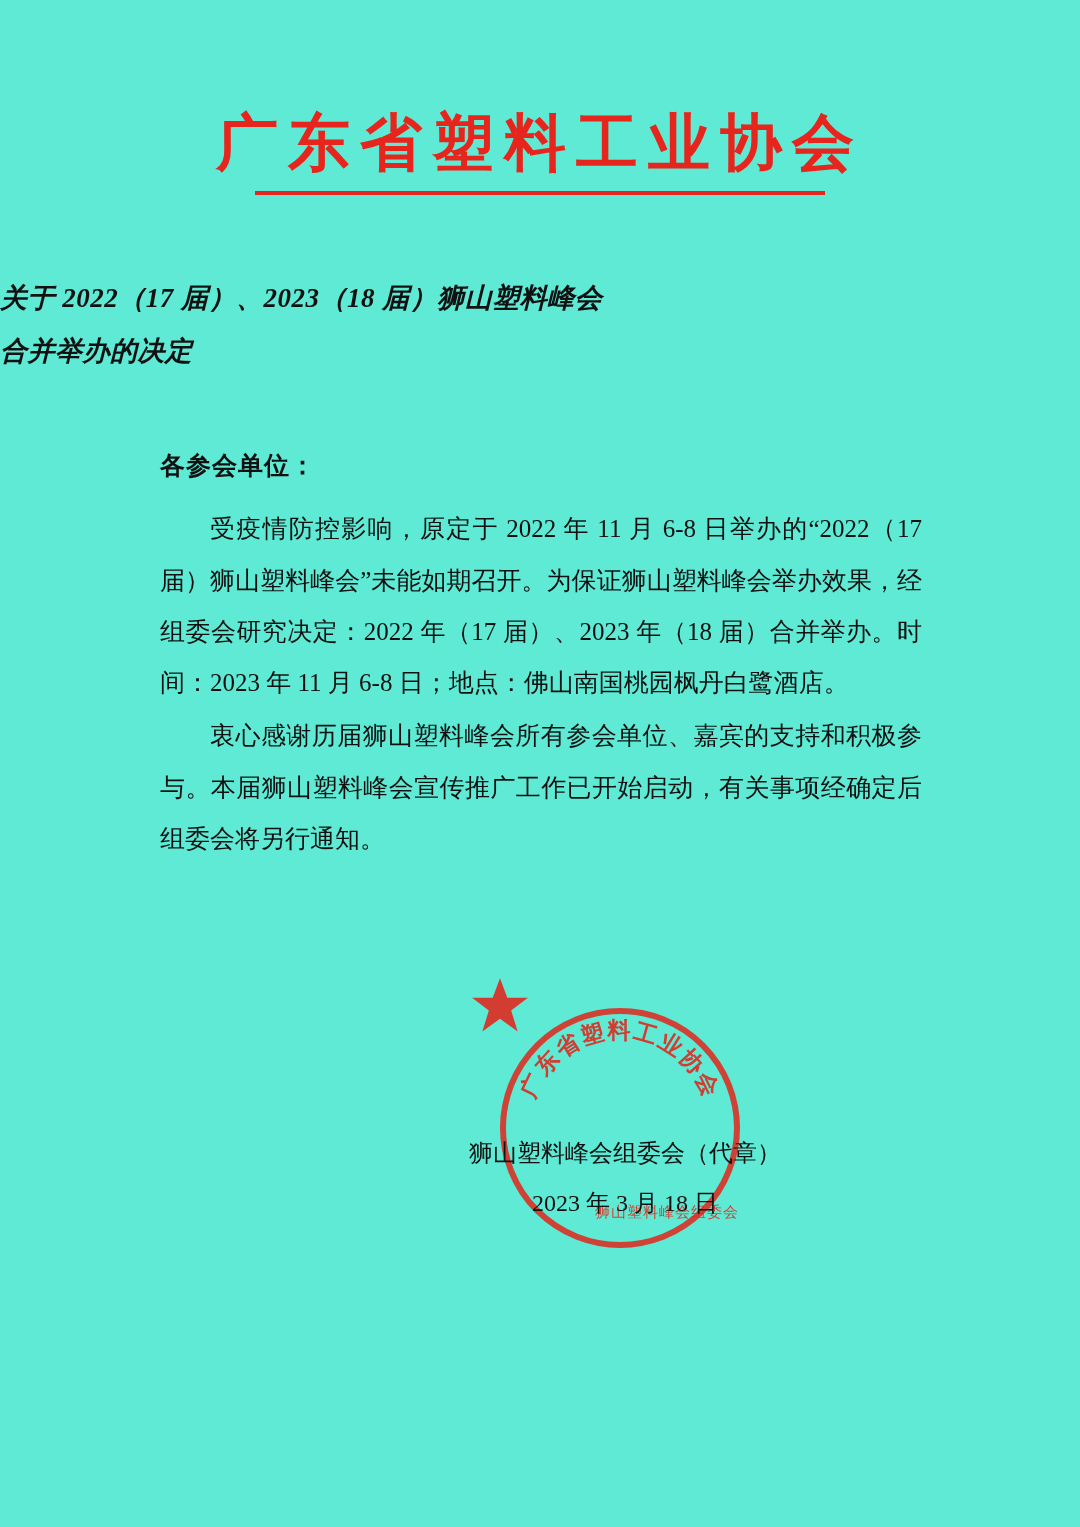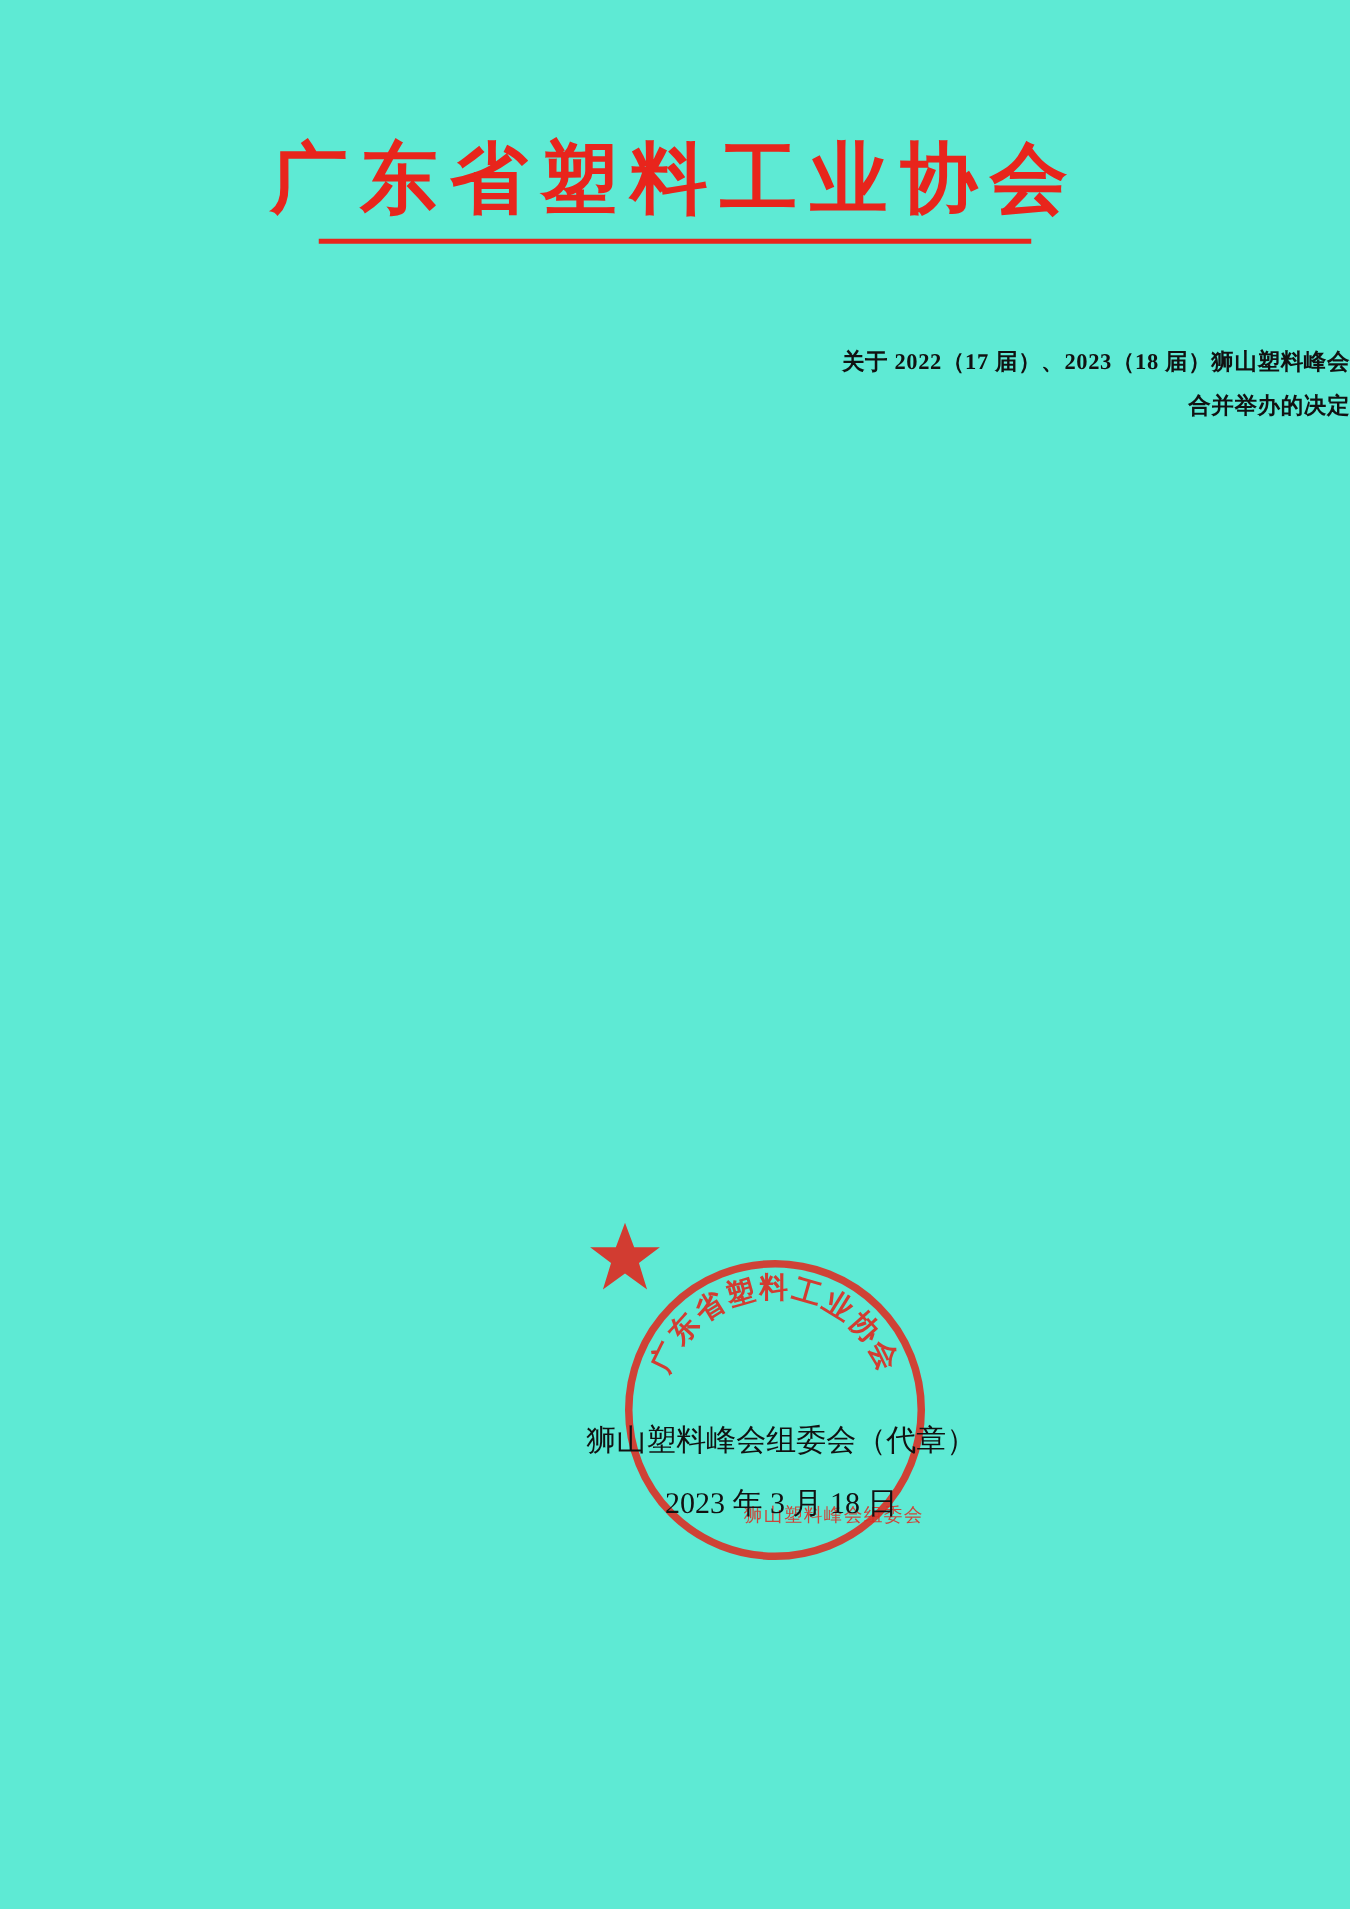--- a/index.html
+++ b/index.html
@@ -40,26 +40,27 @@
     height: 4px;
     background: #e8251c;
   }
 
   
   .doc-title {
     position: absolute;
     top: 272px;
     left: 0;
     width: 100%;
-    text-align: right;
+    text-align: left;
     color: #111111;
-    font-size: 18px;
+    font-size: 27px;
     font-weight: bold;
     line-height: 1.95;
     letter-spacing: 0.5px;
+    font-style: italic;
   }
   .doc-title .line {
     display: block;
   }
 
   
   .body-block {
     position: absolute;
     top: 440px;
     left: 160px;
@@ -154,20 +155,25 @@
   <div class="letterhead">
     <div class="letterhead-title">广东省塑料工业协会</div>
     <div class="letterhead-rule"></div>
   </div>
 
   <div class="doc-title">
     <span class="line">关于 2022（17 届）、2023（18 届）狮山塑料峰会</span>
     <span class="line">合并举办的决定</span>
   </div>
 
+  <div class="body-block">
+    <div class="salutation">各参会单位：</div>
+    <p class="para">受疫情防控影响，原定于 2022 年 11 月 6-8 日举办的“2022（17 届）狮山塑料峰会”未能如期召开。为保证狮山塑料峰会举办效果，经组委会研究决定：2022 年（17 届）、2023 年（18 届）合并举办。时间：2023 年 11 月 6-8 日；地点：佛山南国桃园枫丹白鹭酒店。</p>
+    <p class="para">衷心感谢历届狮山塑料峰会所有参会单位、嘉宾的支持和积极参与。本届狮山塑料峰会宣传推广工作已开始启动，有关事项经确定后组委会将另行通知。</p>
+  </div>
 
   <div class="seal">
     <div class="seal-ring"></div>
     <svg viewBox="0 0 240 240" width="240" height="240">
       <defs>
         <path id="sealArc" d="M 30,120 A 90,90 0 1 1 210,120"></path>
       </defs>
       <text class="seal-text" text-anchor="middle">
         <textPath href="#sealArc" startOffset="50%">广东省塑料工业协会</textPath>
       </text>

